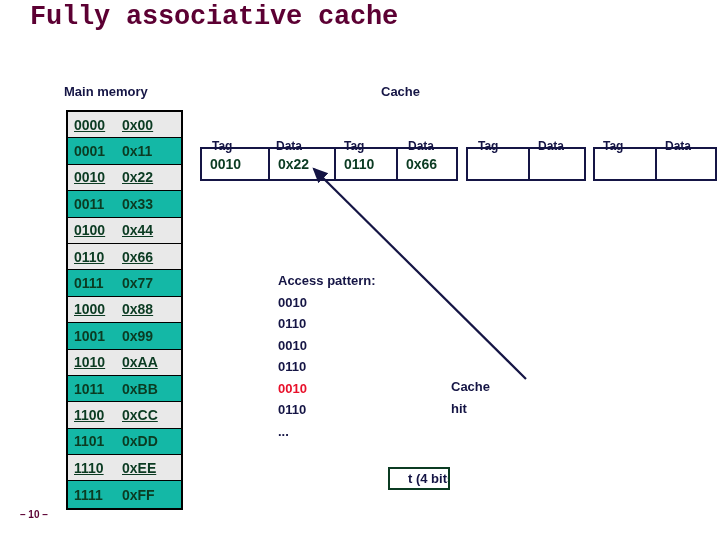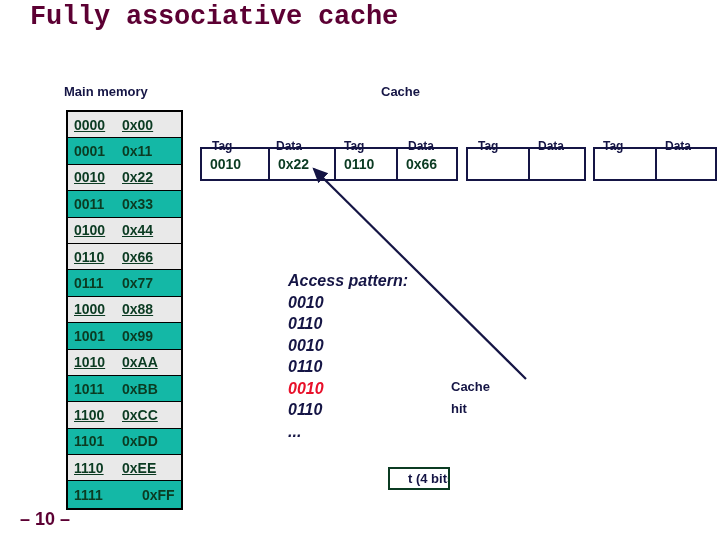--- a/index.html
+++ b/index.html
@@ -54,33 +54,33 @@
     display: flex;
     align-items: center;
     height: 26.4px;
     box-sizing: border-box;
     border-bottom: 1px solid #000000;
     padding-left: 6px;
     color: #0B3B22;
     font-size: 14px;
     font-weight: bold;
   }
-  #main-memory-table .mem-row:last-child { border-bottom: none; gap: 20px; }
+  #main-memory-table .mem-row:last-child { border-bottom: none; }
   #main-memory-table .mem-row.odd  { background: #E9E9E9; text-decoration: underline; }
   #main-memory-table .mem-row.even { background: #14b8a6; }
   .mem-addr { width: 48px; }
   .mem-val  { }
 
   
   #page-number {
     position: absolute;
     left: 20px;
     top: 509px;
     color: #5C0033;
-    font-size: 18px;
+    font-size: 10px;
     font-weight: bold;
     white-space: nowrap;
     text-align: right;
   }
 
   
   #cache-area { position: absolute; left: 0; top: 0; }
   .cache-block { position: absolute; top: 147px; height: 34px; }
   .cache-block .cells {
     display: flex;
@@ -131,27 +131,26 @@
 
   #cache-block-3 { left: 593px; width: 124px; }
   #cache-block-3 .tag-cell  { width: 62px; }
   #cache-block-3 .data-cell { width: 58px; }
   #cache-block-3 .hdr-tag   { left: 10px; }
   #cache-block-3 .hdr-data  { left: 72px; }
 
   
   #access-pattern {
     position: absolute;
-    left: 288px;
+    left: 278px;
     top: 270px;
     color: #151545;
-    font-size: 16px;
+    font-size: 13px;
     font-weight: bold;
     line-height: 21.5px;
-    font-style: italic;
   }
   #access-pattern .ap-title { display: block; white-space: nowrap; }
   #access-pattern .ap-item  { display: block; white-space: nowrap; }
   #access-pattern .ap-item.hit { color: #E8102A; }
 
   
   #cache-hit-label {
     position: absolute;
     left: 451px;
     top: 376px;

